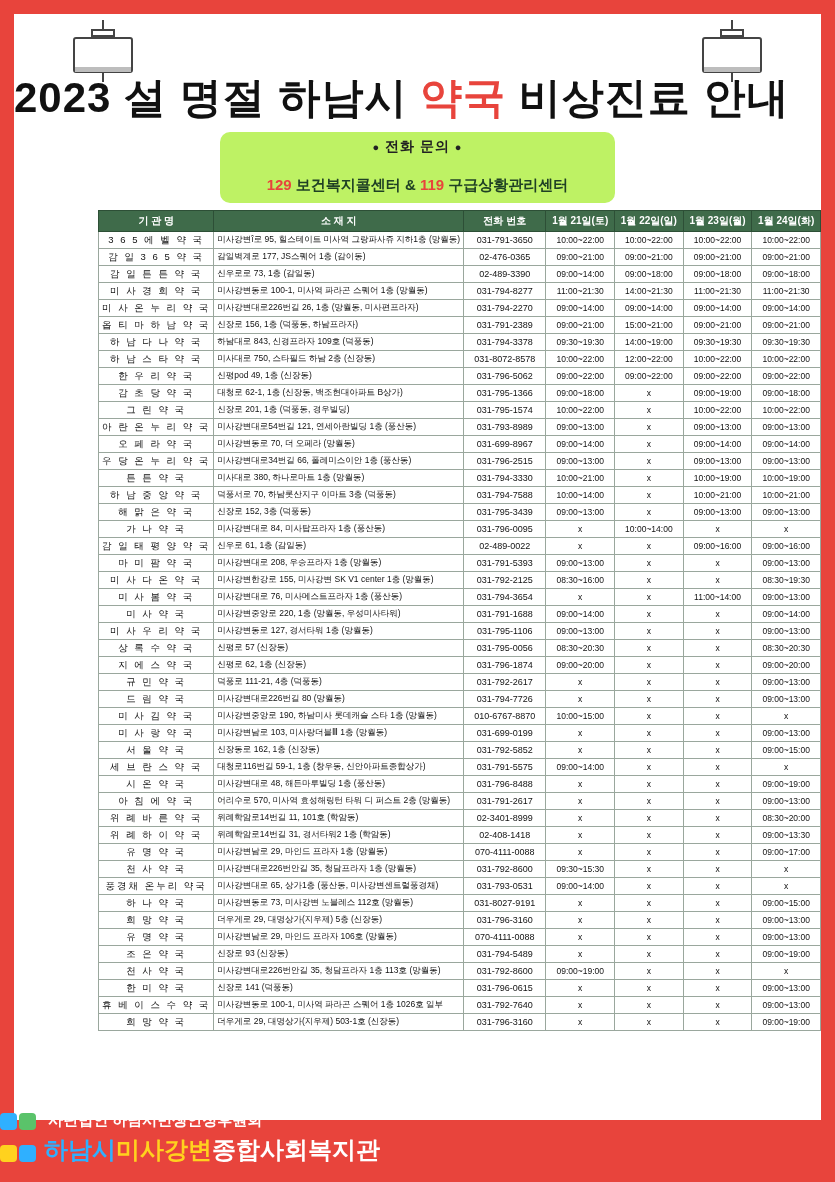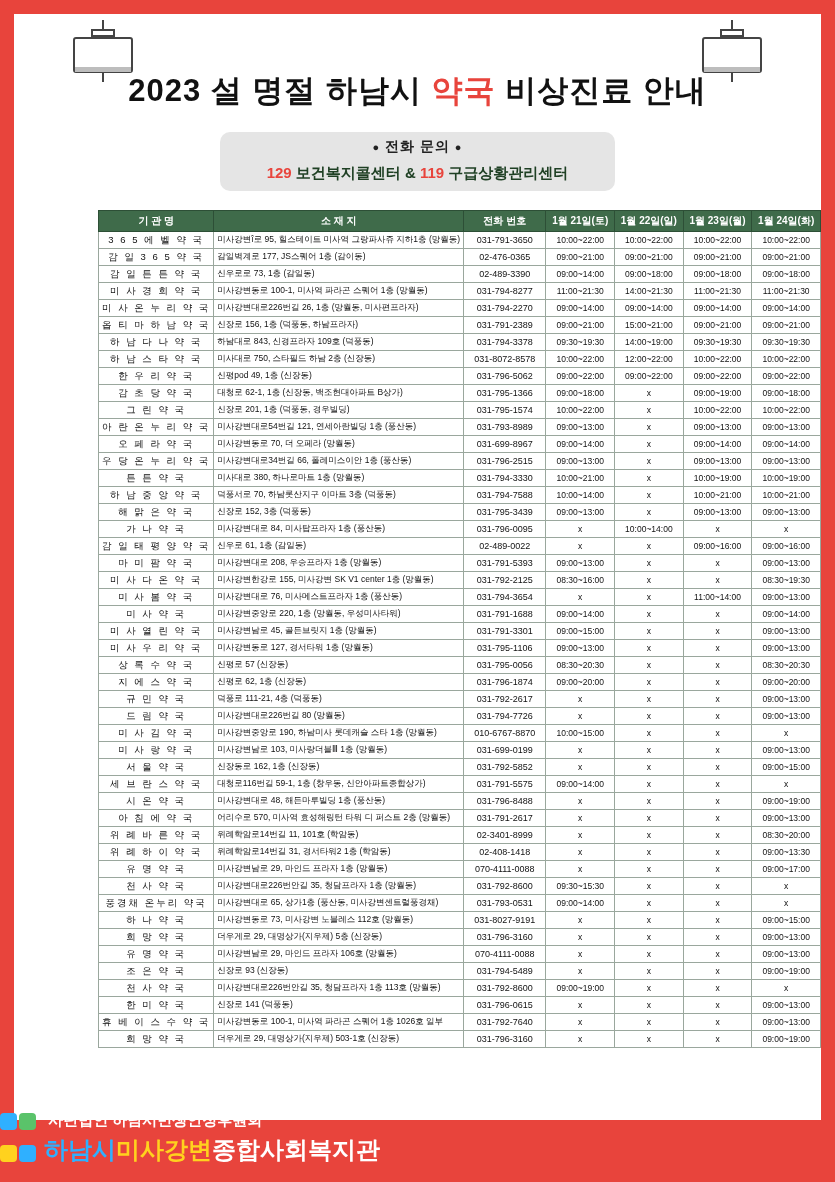--- a/index.html
+++ b/index.html
@@ -27,35 +27,34 @@
   .lantern.left{left:54px;}
   .lantern.right{right:54px;}
   .lantern .rope{position:absolute;left:50%;top:0;width:2px;height:10px;background:#444;transform:translateX(-50%);}
   .lantern .cap{position:absolute;left:50%;top:9px;width:24px;height:8px;background:#fff;border:2px solid #444;transform:translateX(-50%);box-sizing:border-box;}
   .lantern .body{position:absolute;left:50%;top:17px;width:60px;height:36px;background:#fff;border:2px solid #444;transform:translateX(-50%);box-sizing:border-box;border-radius:3px;}
   .lantern .body:after{content:"";position:absolute;left:0;right:0;bottom:-1px;height:5px;background:#bdbdbd;}
   .lantern .tassel{position:absolute;left:50%;top:53px;width:2px;height:9px;background:#444;transform:translateX(-50%);}
 
   .title{
     position:absolute;top:56px;left:0;right:0;
-    text-align:center;
-    font-size:31px;font-weight:bold;color:#111;
+    font-size:42px;font-weight:bold;color:#111;
     letter-spacing:1px;
     font-family:"Liberation Sans","DejaVu Sans",sans-serif;
   }
   .title .hl{color:#e8443c;}
 
   .callbox{
     position:absolute;top:118px;left:206px;width:395px;
-    background:#e5e5e5;border-radius:10px;
+    background:#bef264;border-radius:10px;
     padding:6px 0 8px 0;text-align:center;
   }
   .callbox .line1{font-size:14px;font-weight:bold;color:#222;letter-spacing:1px;}
   .callbox .line1 .dot{color:#222;font-size:11px;vertical-align:middle;}
-  .callbox .line2{font-size:15px;font-weight:bold;color:#1f4024;margin-top:8px;}
+  .callbox .line2{font-size:15px;font-weight:bold;color:#1f4024;margin-top:20px;}
   .callbox .num{color:#e8443c;}
 
   table.sched{
     position:absolute;top:196px;left:84px;
     border-collapse:collapse;
     font-size:9px;
     color:#111;
   }
   table.sched th{
     background:#3f6b4a;color:#ffffff;
@@ -340,29 +339,20 @@
             <td class="h">09:00~13:00</td>
           </tr>
           <tr>
             <td class="name">미     사     약     국</td>
             <td class="addr">미사강변중앙로 220, 1층 (망월동, 우성미사타워)</td>
             <td class="tel">031-791-1688</td>
             <td class="h">09:00~14:00</td>
             <td class="h sun">x</td>
             <td class="h">x</td>
             <td class="h">09:00~14:00</td>
-          </tr>
-          <tr>
-            <td class="name">미 사 열 린 약 국</td>
-            <td class="addr">미사강변남로 45, 골든브릿지 1층 (망월동)</td>
-            <td class="tel">031-791-3301</td>
-            <td class="h">09:00~15:00</td>
-            <td class="h sun">x</td>
-            <td class="h">x</td>
-            <td class="h">09:00~13:00</td>
           </tr>
           <tr>
             <td class="name">미 사 우 리 약 국</td>
             <td class="addr">미사강변동로 127, 경서타워 1층 (망월동)</td>
             <td class="tel">031-795-1106</td>
             <td class="h">09:00~13:00</td>
             <td class="h sun">x</td>
             <td class="h">x</td>
             <td class="h">09:00~13:00</td>
           </tr>

